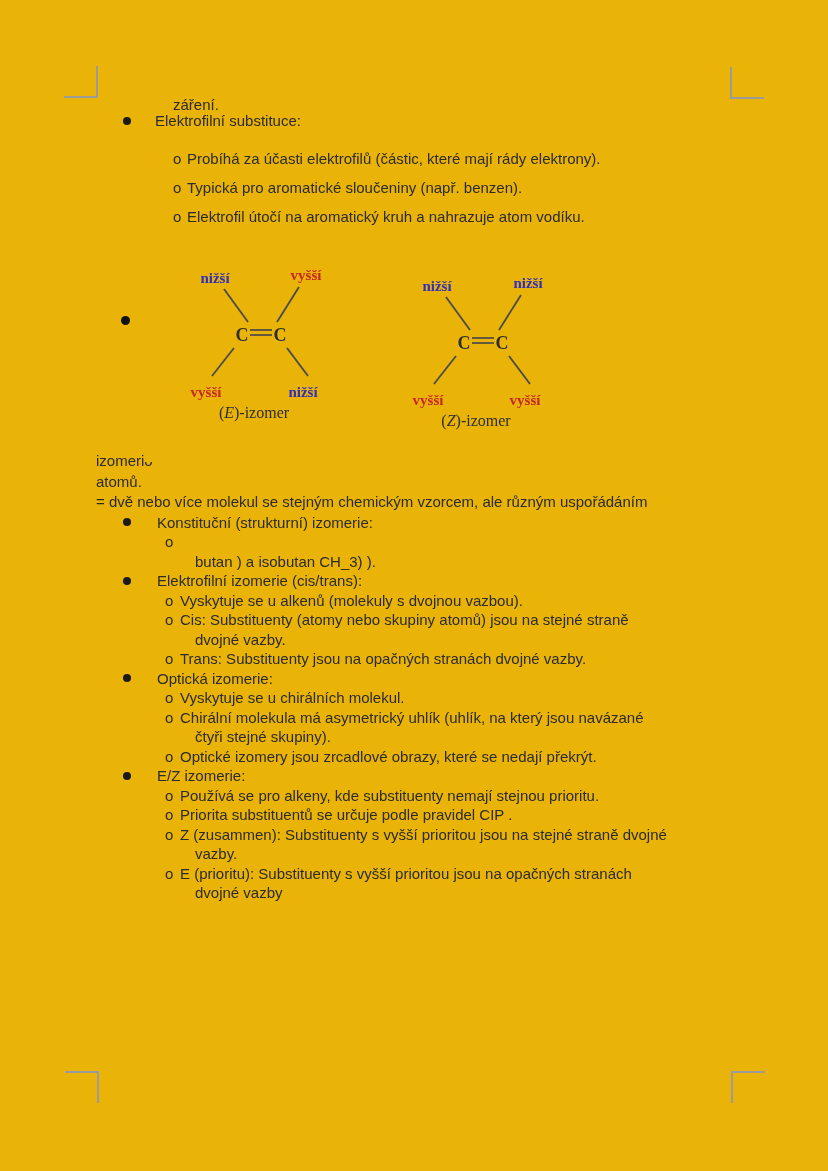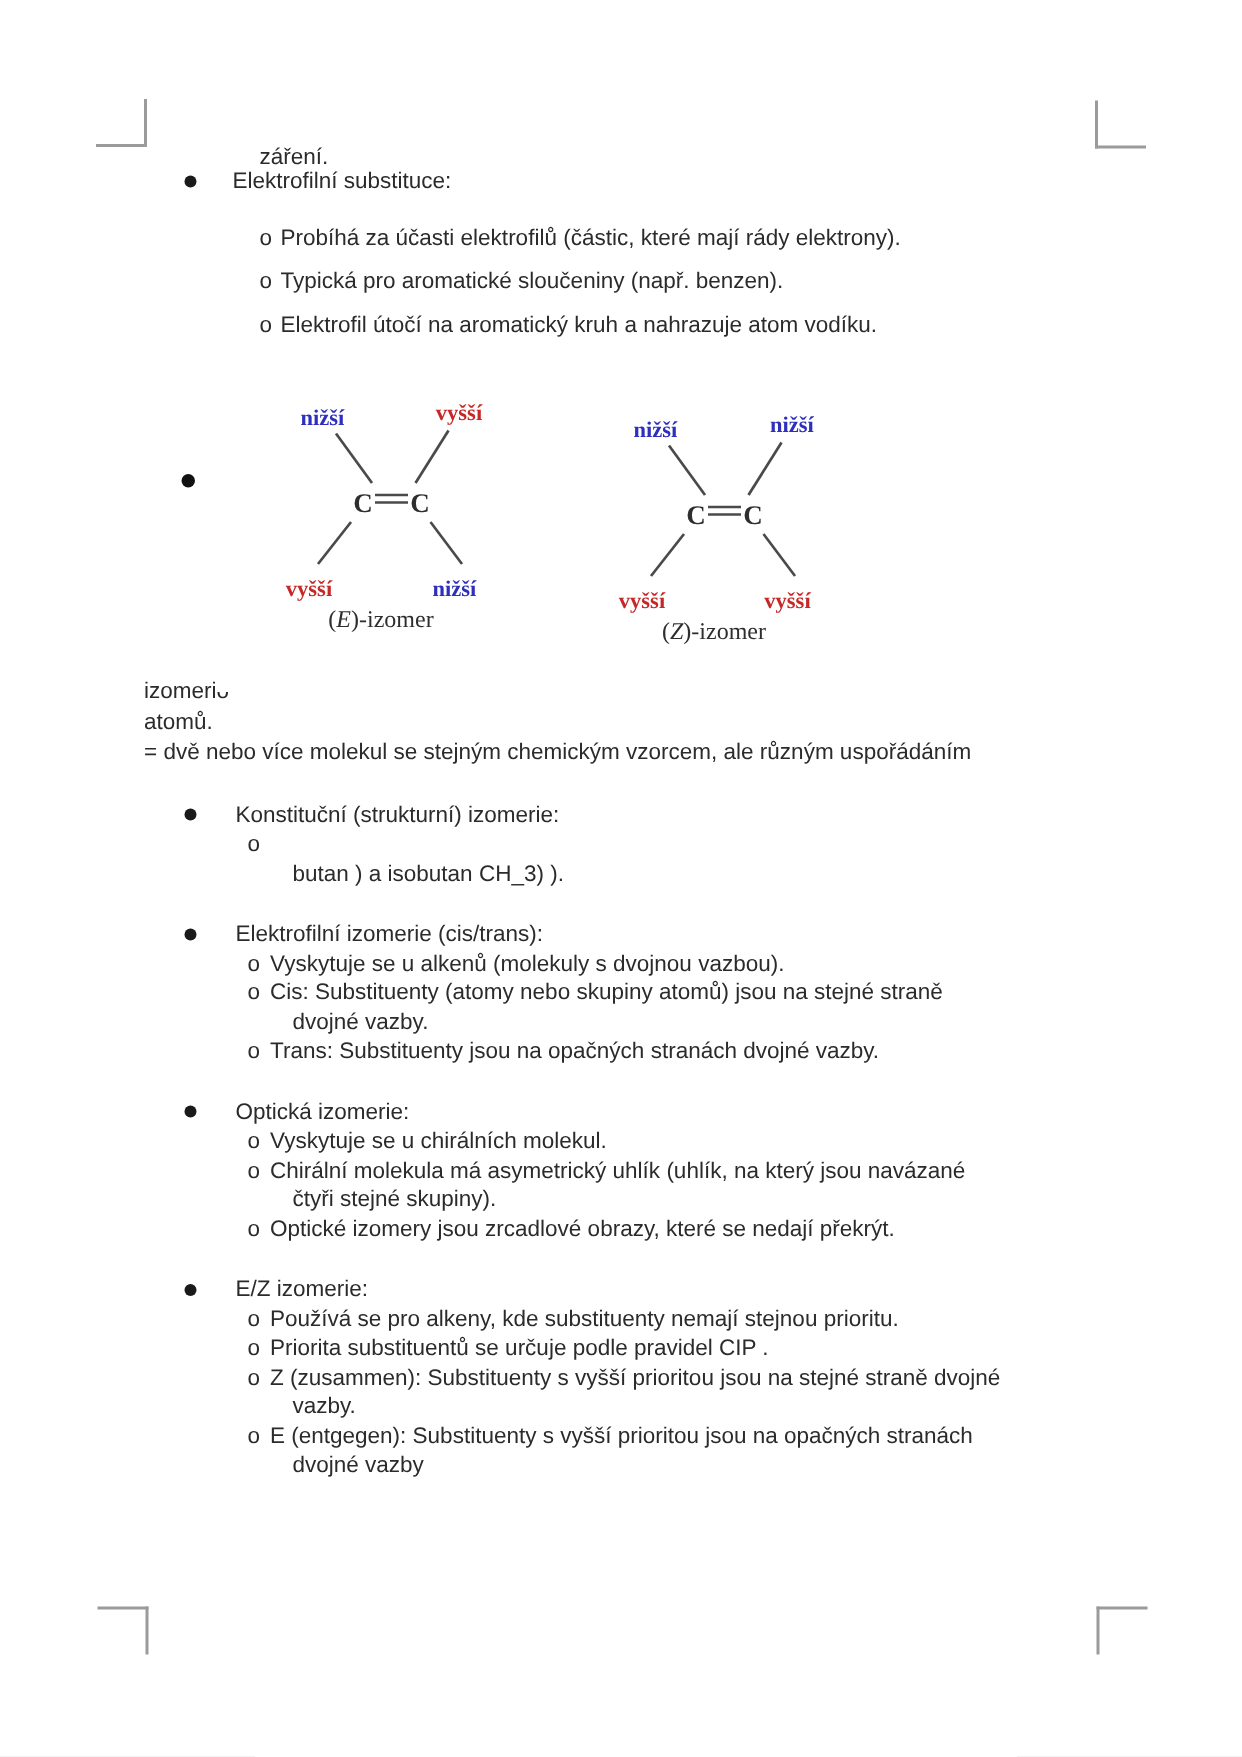--- a/index.html
+++ b/index.html
@@ -1,16 +1,16 @@
 <!DOCTYPE html>
 <html><head>
 <meta charset="utf-8">
 <style>
   html,body{margin:0;padding:0;background:#e9e9e9;}
-  #page{position:relative;width:828px;height:1171px;background:#ffffff;overflow:hidden;
+  #page{position:relative;width:828px;height:1171px;background:#eab308;overflow:hidden;
         font-family:"Liberation Sans",sans-serif;color:#2b2b2b;}
 
   
   .mark{position:absolute;width:32px;height:30px;}
   .mark.tl{left:64px;top:66px;border-right:2px solid #9b9b9b;border-bottom:2px solid #9b9b9b;}
   .mark.tr{left:730px;top:67px;border-left:2px solid #9b9b9b;border-bottom:2px solid #9b9b9b;}
   .mark.bl{left:65px;top:1071px;border-top:2px solid #9b9b9b;border-right:2px solid #9b9b9b;}
   .mark.br{left:731px;top:1071px;border-top:2px solid #9b9b9b;border-left:2px solid #9b9b9b;}
 
   
@@ -33,21 +33,21 @@
   .atom{font-size:18px;font-weight:600;fill:#2e2e2e;}
   .bond{stroke:#4a4a4a;stroke-width:1.8;}
   .dbond{stroke:#4a4a4a;stroke-width:1.7;}
   .cap{font-size:16px;fill:#2e2e2e;}
   .cap .it{font-style:italic;}
 
   
   #lowsec{position:absolute;left:96px;top:451px;width:710px;font-size:15px;}
   .dln{position:relative;height:20.5px;line-height:20.5px;white-space:nowrap;}
   .ln{position:relative;height:19.5px;line-height:19.5px;white-space:nowrap;}
-  .ln.topic{padding-left:61px;margin-top:21px;}
+  .ln.topic{padding-left:61px;}
   .ln.topic .dot{left:27px;top:5.5px;}
   .ln.sub{padding-left:84px;}
   .ln.sub .om{left:69px;}
   .ln.cont{padding-left:99px;}
 </style>
 </head>
 <body>
 
 <div id="page">
 
@@ -182,20 +182,20 @@
     </div>
     <div class="ln sub">
       <span class="om">o</span>
       <span>Z (zusammen): Substituenty s vyšší prioritou jsou na stejné straně dvojné</span>
     </div>
     <div class="ln cont">
       <span>vazby.</span>
     </div>
     <div class="ln sub">
       <span class="om">o</span>
-      <span>E (entgegen): Substituenty s vyšší prioritou jsou na opačných stranách</span>
+      <span>E (prioritu): Substituenty s vyšší prioritou jsou na opačných stranách</span>
     </div>
     <div class="ln cont">
       <span>dvojné vazby</span>
     </div>
   </div>
 
 </div>
 
 </body></html>

